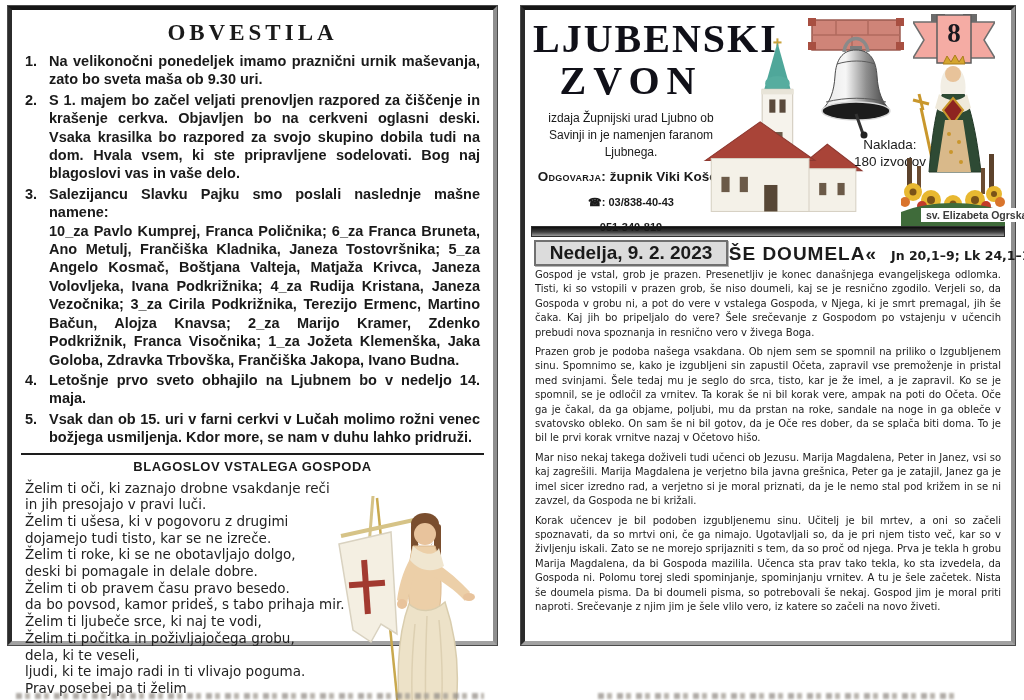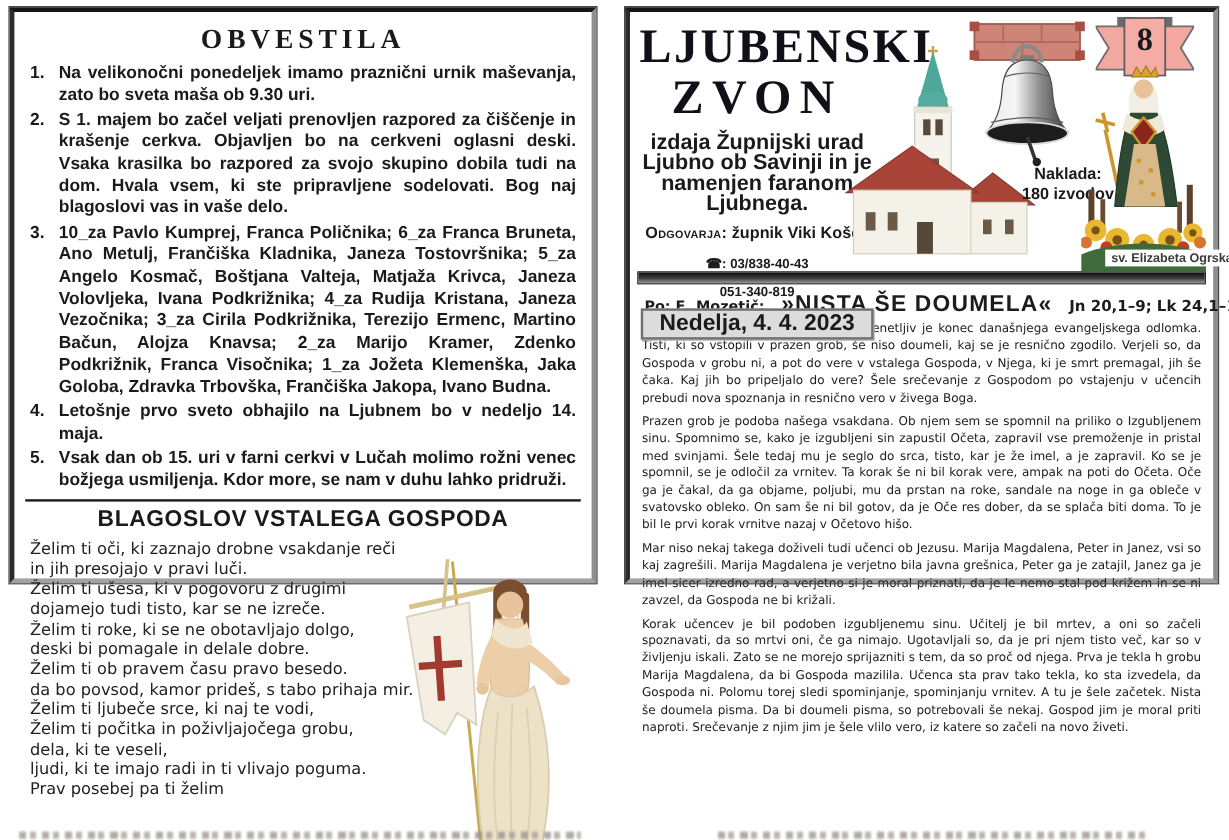--- a/index.html
+++ b/index.html
@@ -1,58 +1,58 @@
 <!DOCTYPE html>
 <html><head>
 <meta charset="utf-8">
 <style>
   html,body{margin:0;padding:0;background:#ffffff;}
   #canvas{position:relative;width:1024px;height:700px;background:#ffffff;overflow:hidden;
           font-family:"Liberation Sans",sans-serif;color:#1a1a1a;}
 
   
-  .page{position:absolute;top:6px;height:480px;background:#fff;box-sizing:border-box;
+  .page{position:absolute;top:6px;height:639px;background:#fff;box-sizing:border-box;
         border-top:4px solid #161616;border-left:4px solid #2b2b2b;
         border-right:4px solid #8f8f8f;border-bottom:4px solid #a2a2a2;
         outline:1px solid #4a4a4a;}
   .page-left{left:8px;width:489px;padding:8px 13px 0 13px;}
   .page-right{left:521px;width:494px;padding:0;}
 
   
   .obv-title{text-align:center;font-family:"Liberation Serif",serif;font-weight:700;
              font-size:23px;letter-spacing:4px;margin:2px 0 6px 0;}
   .obv-list{font-size:14.5px;line-height:18.4px;font-weight:600;}
   .obv-item{display:flex;margin-bottom:2px;}
   .obv-num{flex:none;width:24px;}
   .obv-text{flex:1;text-align:justify;}
   .section-rule{border:none;border-top:2px solid #1d1d1d;margin:6px -4px 4px -4px;}
-  .blessing-title{text-align:center;font-weight:800;font-size:19px;letter-spacing:.5px;margin:2px 0 6px 0;}
+  .blessing-title{text-align:center;font-weight:800;font-size:13px;letter-spacing:.5px;margin:2px 0 6px 0;}
   .blessing-body{position:relative;height:286px;}
   .poem{font-family:"DejaVu Sans",sans-serif;font-size:13.5px;line-height:16.7px;
         font-weight:500;width:335px;color:#222;}
   .christ-figure{position:absolute;right:2px;top:4px;width:155px;height:278px;}
 
   
   .masthead{position:relative;height:216px;}
   .mast-left{position:absolute;left:8px;top:8px;width:196px;text-align:center;}
   .mast-title{font-family:"Liberation Serif",serif;font-weight:600;font-size:40px;
               line-height:42px;letter-spacing:2px;color:#101018;}
-  .mast-sub{font-size:18px;font-weight:700;line-height:17px;margin-top:8px;}
+  .mast-sub{font-size:12px;font-weight:400;line-height:17px;margin-top:8px;}
   .mast-resp{font-size:13.5px;font-weight:700;margin-top:8px;white-space:nowrap;}
   .smallcaps{font-variant:small-caps;letter-spacing:.3px;}
   .mast-phone{font-size:11px;font-weight:700;margin-top:12px;}
   .date-box{display:inline-block;margin-top:7px;background:#dcdcdc;border:2px solid #707070;
             box-shadow:1px 1px 0 #b5b5b5;padding:0 14px;font-size:19px;font-weight:700;}
   .church-figure{position:absolute;left:172px;top:28px;width:168px;height:184px;}
   .bell-figure{position:absolute;left:281px;top:6px;width:100px;height:126px;}
   .badge{position:absolute;left:388px;top:4px;width:82px;height:50px;}
   .badge-num{position:absolute;left:0;top:4px;width:100%;text-align:center;
              font-family:"Liberation Serif",serif;font-size:27px;font-weight:600;color:#18181f;}
   .naklada{position:absolute;left:322px;top:126px;width:86px;text-align:center;
-           font-size:13.5px;font-weight:700;line-height:17px;}
+           font-size:13.5px;font-weight:400;line-height:17px;}
   .saint-figure{position:absolute;left:376px;top:40px;width:104px;height:176px;}
   .saint-caption{position:absolute;left:20px;bottom:4px;background:#ffffff;color:#3a3a3a;
                  font-size:10.5px;font-weight:600;padding:1px 5px;white-space:nowrap;}
 
   .sep-bar{height:9px;margin:0 6px;background:linear-gradient(180deg,#0d0d0d,#3f3f3f 55%,#9b9b9b);
            border:1px solid #2e2e2e;}
 
   
   .article{padding:4px 10px 0 10px;font-family:"DejaVu Sans",sans-serif;color:#1c1c1c;}
   .art-head{display:flex;align-items:baseline;gap:14px;margin:2px 0 3px 2px;}
@@ -80,20 +80,21 @@
         <span class="obv-num">1.</span>
         <span class="obv-text">Na velikonočni ponedeljek imamo praznični urnik maševanja, zato bo sveta maša ob 9.30 uri.</span>
       </div>
       <div class="obv-item">
         <span class="obv-num">2.</span>
         <span class="obv-text">S 1. majem bo začel veljati prenovljen razpored za čiščenje in krašenje cerkva. Objavljen bo na cerkveni oglasni deski. Vsaka krasilka bo razpored za svojo skupino dobila tudi na dom. Hvala vsem, ki ste pripravljene sodelovati. Bog naj blagoslovi vas in vaše delo.</span>
       </div>
       <div class="obv-item">
         <span class="obv-num">3.</span>
         <span class="obv-text">
+          <div>Salezijancu Slavku Pajku smo poslali naslednje mašne namene:</div>
           <div>10_za Pavlo Kumprej, Franca Poličnika; 6_za Franca Bruneta, Ano Metulj, Frančiška Kladnika, Janeza Tostovršnika; 5_za Angelo Kosmač, Boštjana Valteja, Matjaža Krivca, Janeza Volovljeka, Ivana Podkrižnika; 4_za Rudija Kristana, Janeza Vezočnika; 3_za Cirila Podkrižnika, Terezijo Ermenc, Martino Bačun, Alojza Knavsa; 2_za Marijo Kramer, Zdenko Podkrižnik, Franca Visočnika; 1_za Jožeta Klemenška, Jaka Goloba, Zdravka Trbovška, Frančiška Jakopa, Ivano Budna.</div>
         </span>
       </div>
       <div class="obv-item">
         <span class="obv-num">4.</span>
         <span class="obv-text">Letošnje prvo sveto obhajilo na Ljubnem bo v nedeljo 14. maja.</span>
       </div>
       <div class="obv-item">
         <span class="obv-num">5.</span>
         <span class="obv-text">Vsak dan ob 15. uri v farni cerkvi v Lučah molimo rožni venec božjega usmiljenja. Kdor more, se nam v duhu lahko pridruži.</span>
@@ -162,21 +163,21 @@
           <span class="smallcaps">Odgovarja:</span>
           <span>župnik Viki Košec</span>
         </div>
         <div class="mast-phone">
           <span>☎:</span>
           <span>03/838-40-43</span>
         </div>
         <div class="mast-phone">
           <span>051-340-819</span>
         </div>
-        <div class="date-box">Nedelja, 4. 4. 2023</div>
+        <div class="date-box">Nedelja, 9. 2. 2023</div>
       </div>
 
       <svg class="church-figure" viewBox="0 0 165 180" xmlns="http://www.w3.org/2000/svg">
         <line x1="79" y1="0" x2="79" y2="8" stroke="#caa33c" stroke-width="2"></line>
         <line x1="75" y1="4" x2="83" y2="4" stroke="#caa33c" stroke-width="2"></line>
         <polygon points="79,4 65,54 93,54" fill="#4fa79a"></polygon>
         <ellipse cx="79" cy="44" rx="12" ry="7" fill="#56ad9f"></ellipse>
         <rect x="64" y="50" width="30" height="80" fill="#f6f3ec" stroke="#cfc9bb" stroke-width="1"></rect>
         <rect x="63" y="50" width="32" height="5" fill="#e8e4d8"></rect>
         <rect x="71" y="60" width="6" height="13" fill="#5a4a3c"></rect>

